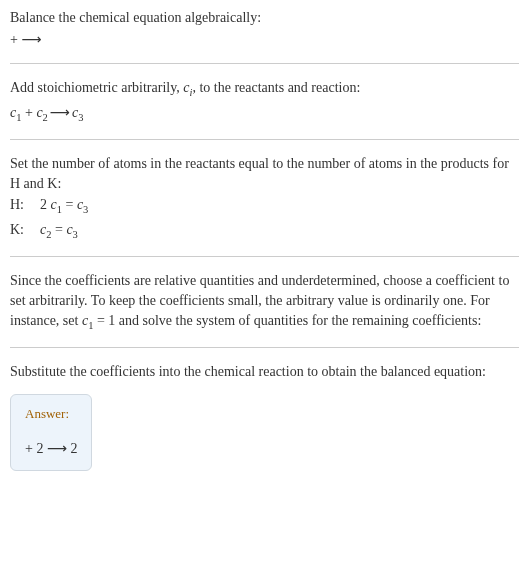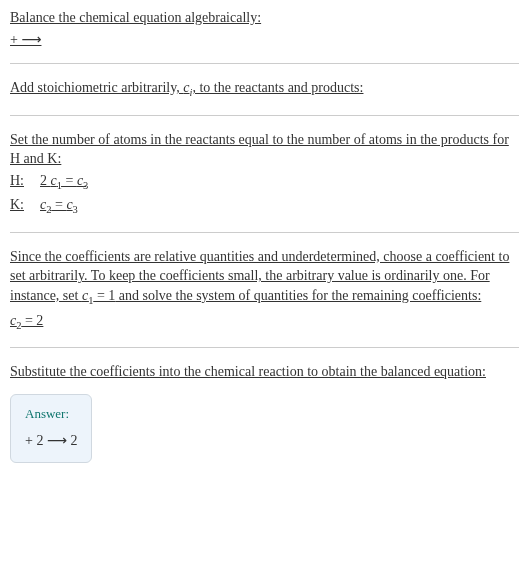--- a/index.html
+++ b/index.html
@@ -5,58 +5,61 @@
     * { box-sizing: border-box; margin: 0; padding: 0; }
     body {
       font-family: Georgia, 'Times New Roman', serif;
       font-size: 14px;
       color: #333;
       background: #fff;
       width: 529px;
       padding: 8px 10px;
       line-height: 1.4;
     }
-    .section { margin-bottom: 8px; text-decoration: underline; }
+    .section { margin-bottom: 8px; }
     hr.divider {
       border: none;
       border-top: 1px solid #ccc;
       margin: 14px 0;
     }
     .sub { font-style: italic; }
     .var { font-style: italic; }
     .math-line { margin: 2px 0; }
     .eq-row { display: flex; align-items: baseline; gap: 10px; margin: 2px 0; }
     .eq-label { min-width: 20px; }
     .answer-box {
       display: inline-block;
       background: #edf4fb;
       border: 1px solid #d0d8e0;
       border-radius: 6px;
       padding: 10px 14px 12px 14px;
       margin-top: 4px;
     }
-    .answer-title { color: #0f766e; font-size: 13px; margin-bottom: 8px; }
+    .answer-title { color: #a16207; font-size: 13px; margin-bottom: 16px; }
     .arrow { display: inline-block; padding: 0 2px; }
     sub { font-size: 0.75em; }
   </style>
 </head>
 <body>
 
 
 
 <div class="section">
   <div>Balance the chemical equation algebraically:</div>
   <div class="math-line"> +  ⟶</div>
 </div>
 
 <hr class="divider">
 
 <div class="section">
   <div>
-    <span>Add stoichiometric arbitrarily, </span><span class="var">c</span><sub class="sub">i</sub><span>, to the reactants and products:</span>
+    <span>Add stoichiometric arbitrarily, </span><span class="var">c</span><sub class="sub">i</sub><span>, to the reactants and reaction:</span>
+  </div>
+  <div class="math-line">
+    <span class="var">c</span><sub>1</sub><span> + </span><span class="var">c</span><sub>2</sub><span class="arrow">  ⟶ </span><span class="var">c</span><sub>3</sub>
   </div>
 </div>
 
 <hr class="divider">
 
 <div class="section">
   <div>Set the number of atoms in the reactants equal to the number of atoms in the products for H and K:</div>
   <div class="eq-row">
     <span class="eq-label">H:</span>
     <span>
@@ -70,23 +73,20 @@
     </span>
   </div>
 </div>
 
 <hr class="divider">
 
 <div class="section">
   <div>
     <span>Since the coefficients are relative quantities and underdetermined, choose a coefficient to set arbitrarily. To keep the coefficients small, the arbitrary value is ordinarily one. For instance, set </span><span class="var">c</span><sub>1</sub><span> = 1</span><span> and solve the system of quantities for the remaining coefficients:</span>
   </div>
-  <div class="math-line">
-    <span class="var">c</span><sub>2</sub><span> = 2</span>
-  </div>
 </div>
 
 <hr class="divider">
 
 <div class="section">
   <div>Substitute the coefficients into the chemical reaction to obtain the balanced equation:</div>
 </div>
 
 <div class="answer-box">
   <div class="answer-title">Answer:</div>

